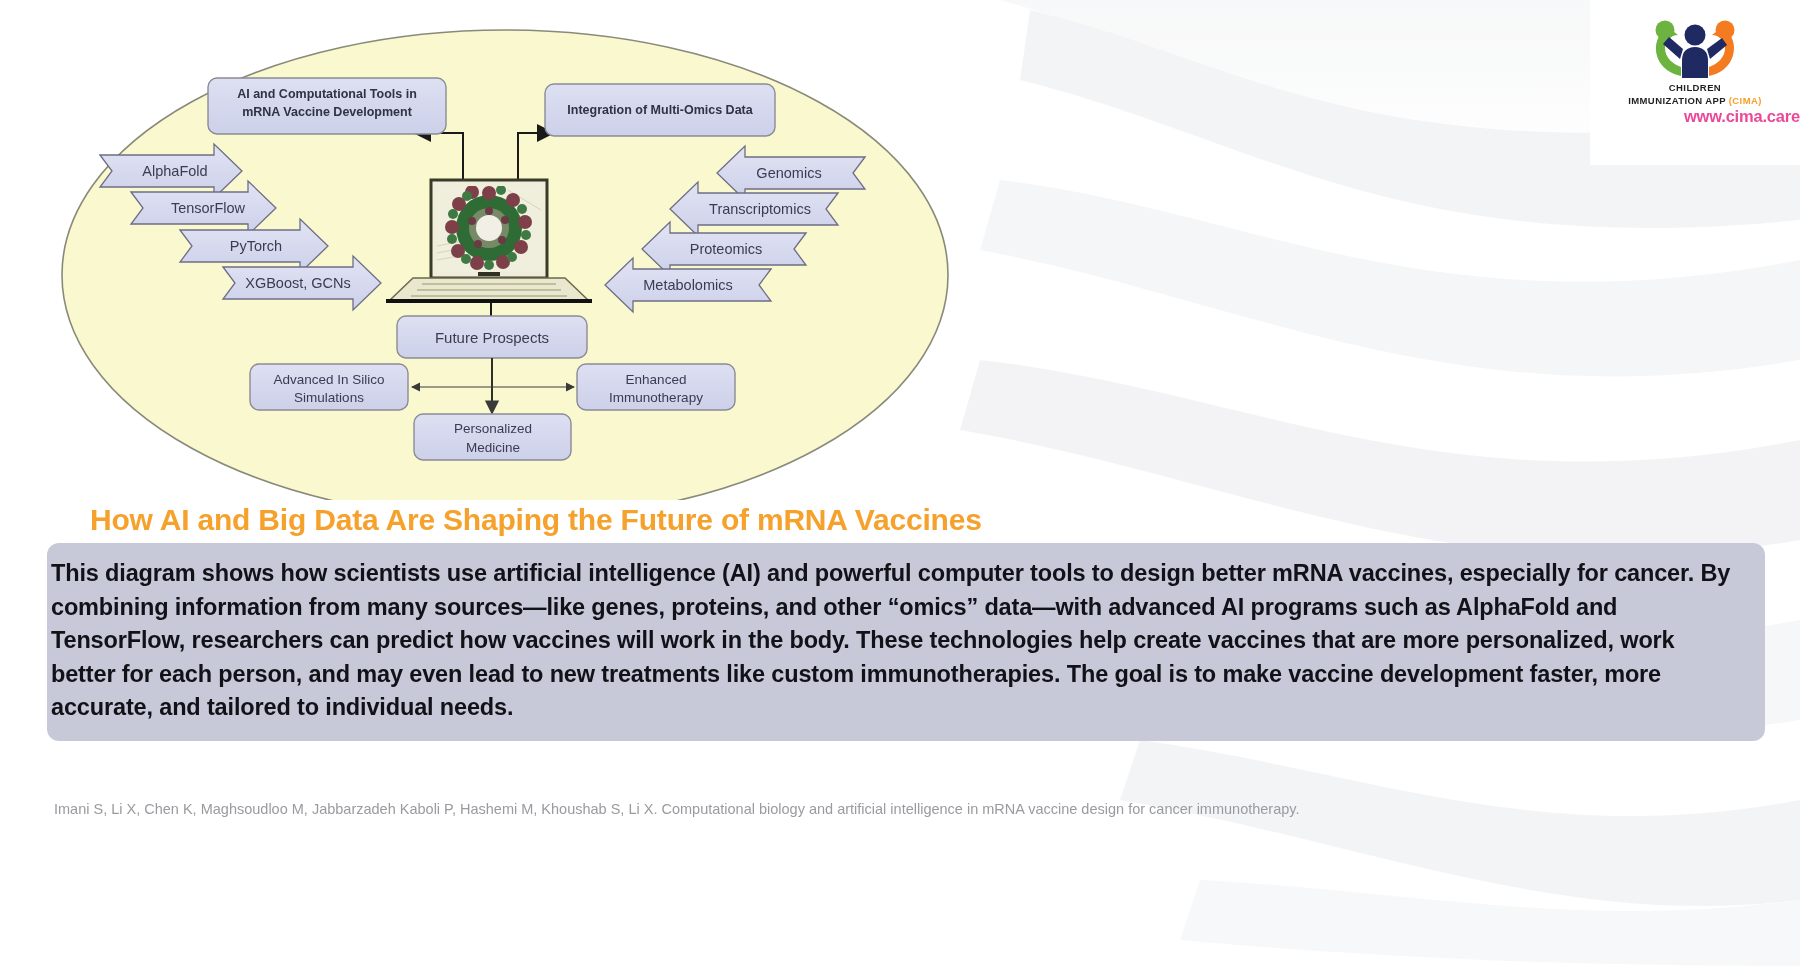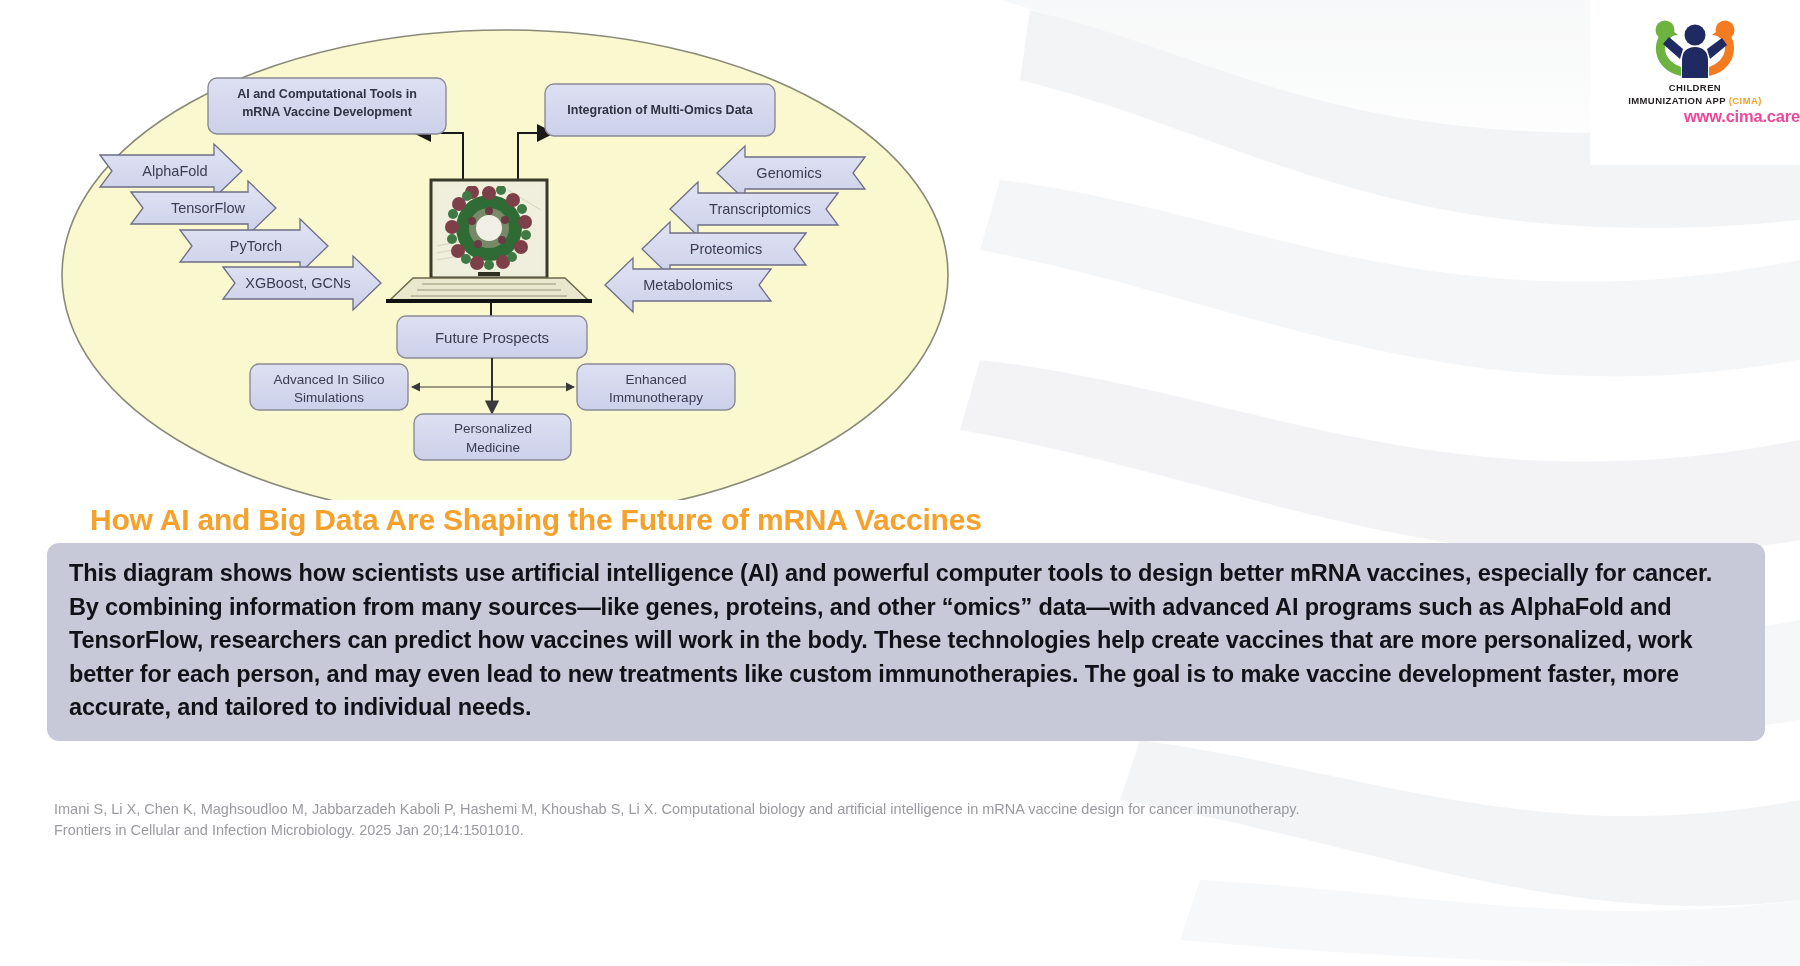--- a/index.html
+++ b/index.html
@@ -28,21 +28,21 @@
     font-size:30px;font-weight:bold;letter-spacing:-0.2px;
     color:#F5A12B;white-space:nowrap;
     font-family:"Liberation Sans", sans-serif;
     margin-left:38px;
   }
 
   
   #body-panel{
     position:absolute;left:47px;top:543px;width:1718px;
     background:#c7c9d8;border-radius:12px;z-index:3;
-    padding:14px 22px 16px 22px;box-sizing:border-box;
+    padding:14px 22px 16px 4px;box-sizing:border-box;
   }
   #body-text{
     font-size:23.5px;line-height:33.5px;color:#111118;
     font-weight:600;letter-spacing:-0.15px;
     font-family:"Liberation Sans", sans-serif;
   }
 
   
   #citation{
     position:absolute;left:54px;top:778px;width:1500px;z-index:3;
@@ -263,21 +263,20 @@
 </div>
 
 <div id="headline">How AI and Big Data Are Shaping the Future of mRNA Vaccines</div>
 
 <div id="body-panel">
   <div id="body-text">This diagram shows how scientists use artificial intelligence (AI) and powerful computer tools to design better mRNA vaccines, especially for cancer. By combining information from many sources—like genes, proteins, and other “omics” data—with advanced AI programs such as AlphaFold and TensorFlow, researchers can predict how vaccines will work in the body. These technologies help create vaccines that are more personalized, work better for each person, and may even lead to new treatments like custom immunotherapies. The goal is to make vaccine development faster, more accurate, and tailored to individual needs.</div>
 </div>
 
 <div id="citation">
   <div>Imani S, Li X, Chen K, Maghsoudloo M, Jabbarzadeh Kaboli P, Hashemi M, Khoushab S, Li X. Computational biology and artificial intelligence in mRNA vaccine design for cancer immunotherapy.</div>
-  <div>Frontiers in Cellular and Infection Microbiology. 2025 Jan 20;14:1501010.</div>
 </div>
 
 <div id="logo-block">
   <svg id="logo-mark" width="96" height="66" viewBox="0 0 96 66">
 
     <path d="M22,14 C6,20 4,44 20,56 C24,59 29,61 34,62 L34,53 C26,50 18,44 18,34 C18,26 24,21 31,21 Z" fill="#6CB33F"></path>
     <circle cx="18" cy="16" r="9.5" fill="#6CB33F"></circle>
 
     <path d="M74,14 C90,20 92,44 76,56 C72,59 67,61 62,62 L62,53 C70,50 78,44 78,34 C78,26 72,21 65,21 Z" fill="#F47B20"></path>
     <circle cx="78" cy="16" r="9.5" fill="#F47B20"></circle>

